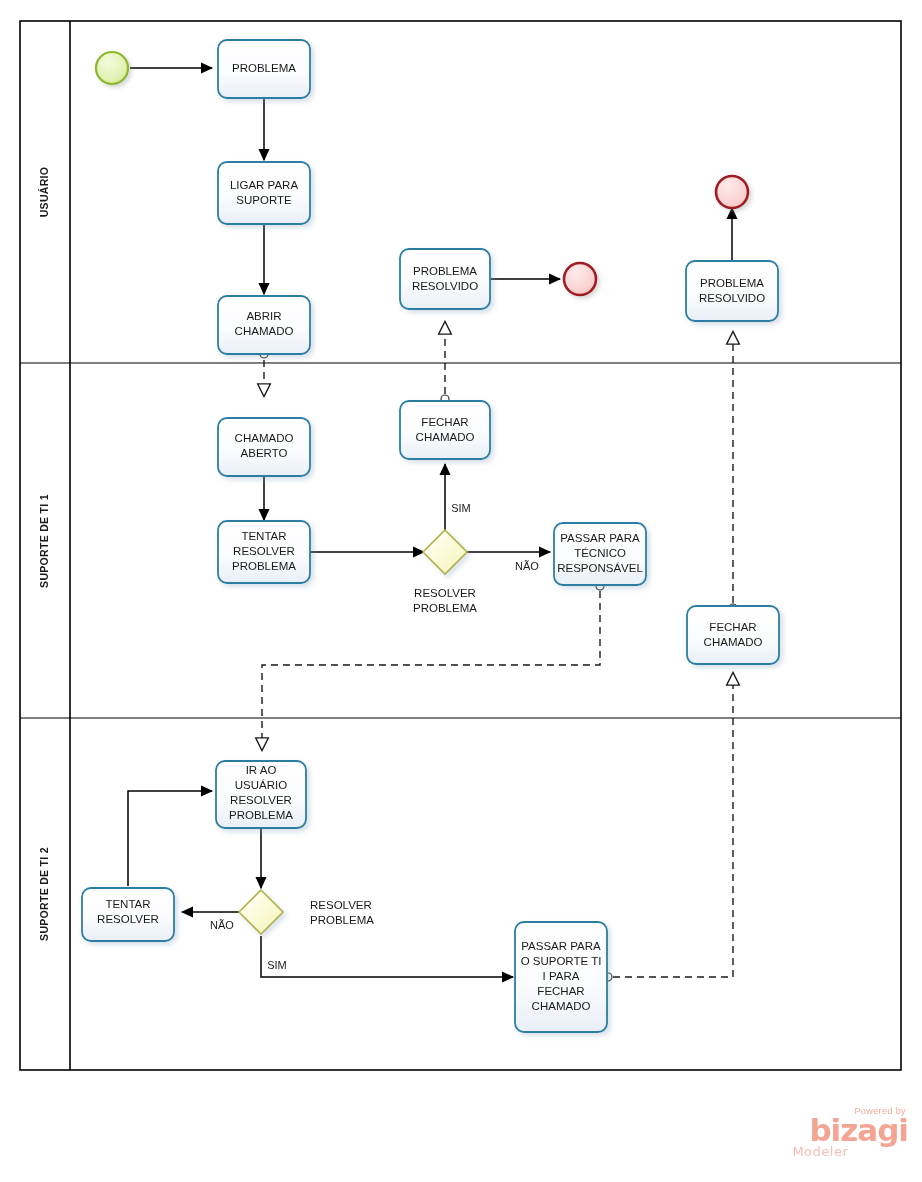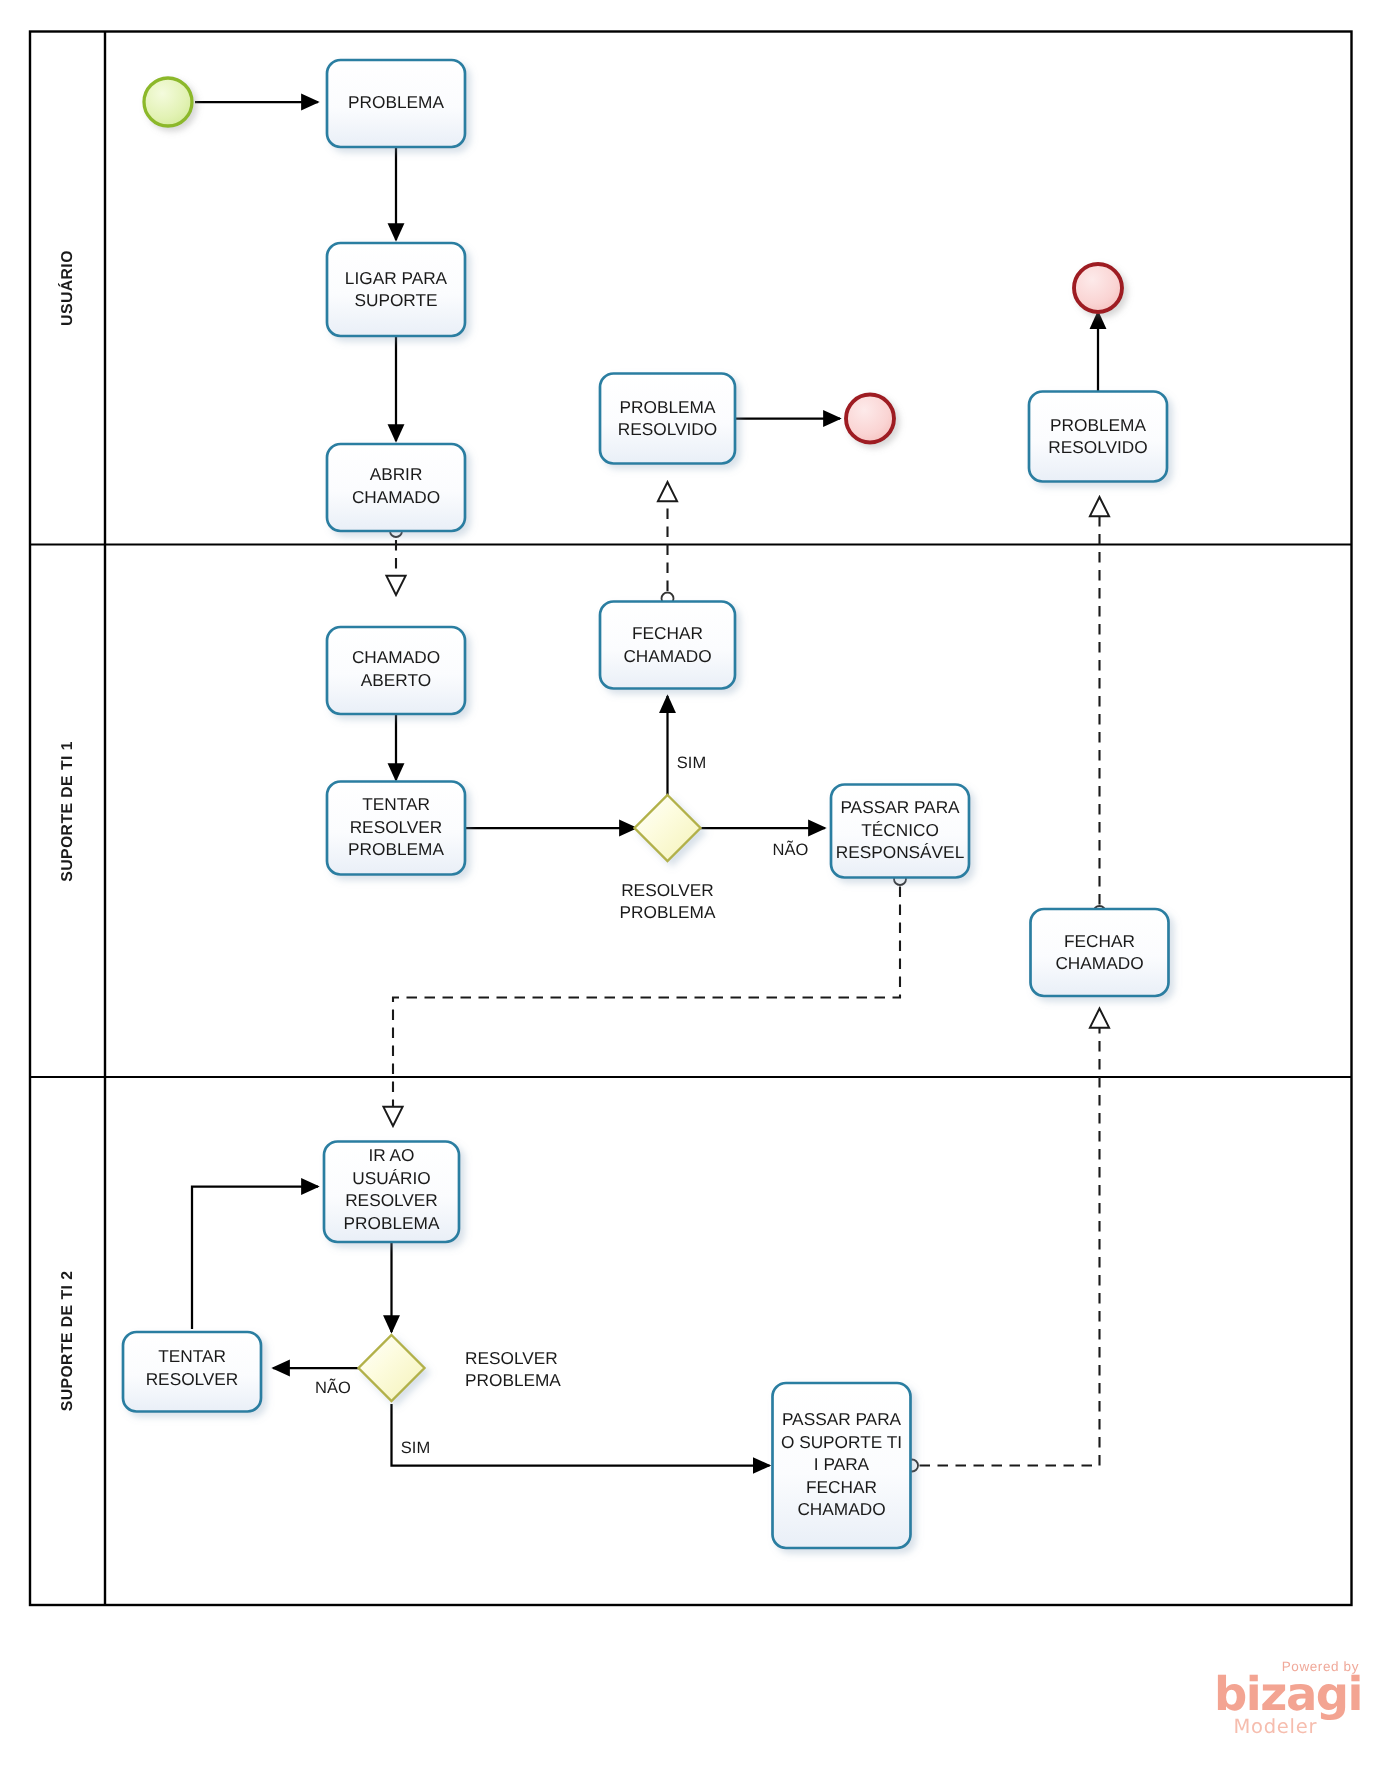--- a/index.html
+++ b/index.html
@@ -110,21 +110,21 @@
     letter-spacing: -1px;
     line-height: 29px;
     font-family: "DejaVu Sans", sans-serif;
     margin-left: 20px;
   }
   #watermark .modeler {
     font-size: 13px;
     color: #f6bdae;
     letter-spacing: 0.5px;
     line-height: 13px;
-    text-align: center;
+    text-align: left;
     margin-left: 3px;
     font-family: "DejaVu Sans", sans-serif;
   }
 </style>
 </head>
 <body>
 
 <div id="canvas">
 
   <svg class="diagram" viewBox="0 0 922 1182">

